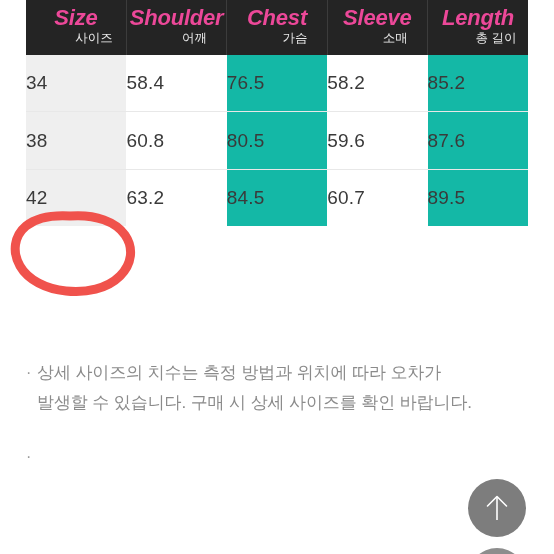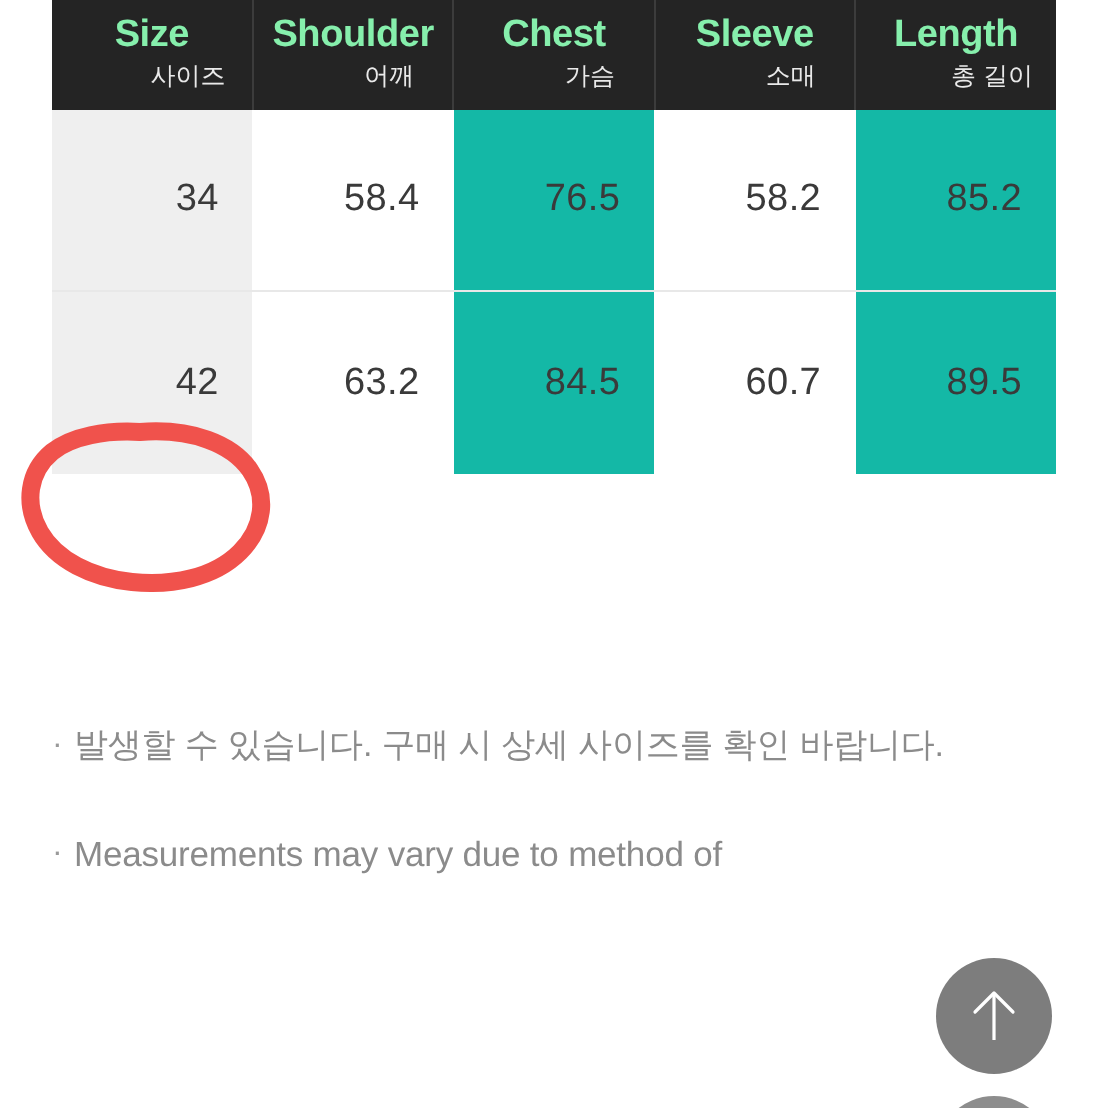--- a/index.html
+++ b/index.html
@@ -45,41 +45,42 @@
     text-align: center;
     vertical-align: middle;
     border-right: 1px solid #3c3c3c;
   }
   table.size-table thead th:last-child {
     border-right: none;
   }
 
   .th-en {
     display: block;
-    font-size: 19px;
+    font-size: 22px;
     line-height: 19px;
     font-weight: 700;
     letter-spacing: -0.2px;
-    color: #86efac;
+    color: #ec4899;
     margin-top: -2px;
+    font-style: italic;
   }
   .th-ko {
     display: block;
     font-size: 12.5px;
     line-height: 16px;
     font-weight: 400;
     color: #e9e9e9;
     margin-top: 3px;
     padding-left: 36px;
   }
 
   table.size-table tbody td {
     height: 56.4px;
-    padding: 17px;
-    text-align: right;
+    padding: 0;
+    text-align: left;
     vertical-align: middle;
     font-size: 19px;
     color: #3a3a3a;
     background: #ffffff;
     border-bottom: 1px solid #e8e8e8;
     letter-spacing: 0.2px;
   }
   table.size-table tbody tr:last-child td {
     border-bottom: none;
   }
@@ -197,20 +198,27 @@
           </th>
         </tr>
       </thead>
       <tbody>
         <tr>
           <td class="size-col">34</td>
           <td>58.4</td>
           <td class="shade">76.5</td>
           <td>58.2</td>
           <td class="shade">85.2</td>
+        </tr>
+        <tr>
+          <td class="size-col">38</td>
+          <td>60.8</td>
+          <td class="shade">80.5</td>
+          <td>59.6</td>
+          <td class="shade">87.6</td>
         </tr>
         <tr>
           <td class="size-col">42</td>
           <td>63.2</td>
           <td class="shade">84.5</td>
           <td>60.7</td>
           <td class="shade">89.5</td>
         </tr>
       </tbody>
     </table>
@@ -224,28 +232,28 @@
              C 38 81, 20 72, 12 58
              C 4 44, 6 28, 18 18
              C 28 10, 45 7, 62 8 Z" fill="none" stroke="#f0524c" stroke-width="9" stroke-linecap="round" stroke-linejoin="round"></path>
   </svg>
 
   <div class="notes">
 
     <div class="note">
       <span class="note-bullet">·</span>
       <span class="note-body">
+        <span class="note-line">상세 사이즈의 치수는 측정 방법과 위치에 따라 오차가</span>
         <span class="note-line">발생할 수 있습니다. 구매 시 상세 사이즈를 확인 바랍니다.</span>
       </span>
     </div>
 
     <div class="note">
       <span class="note-bullet">·</span>
       <span class="note-body">
-        <span class="note-line en">Measurements may vary due to method of</span>
       </span>
     </div>
 
   </div>
 
   <button class="scroll-top-btn">
     <svg width="26" height="30" viewBox="0 0 26 30">
       <line x1="13" y1="27" x2="13" y2="4" stroke="#ffffff" stroke-width="1.6"></line>
       <polyline points="3.5,13 13,3.5 22.5,13" fill="none" stroke="#ffffff" stroke-width="1.6" stroke-linecap="round" stroke-linejoin="round"></polyline>
     </svg>

